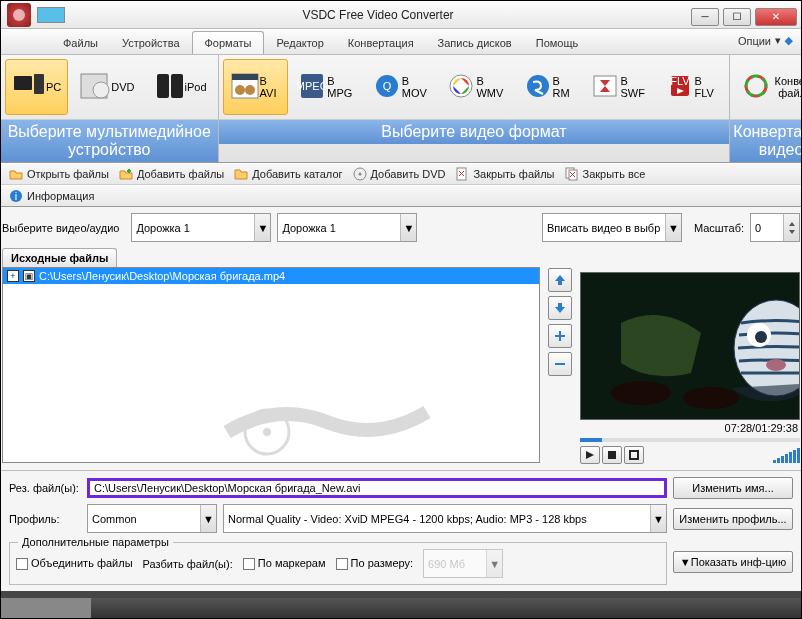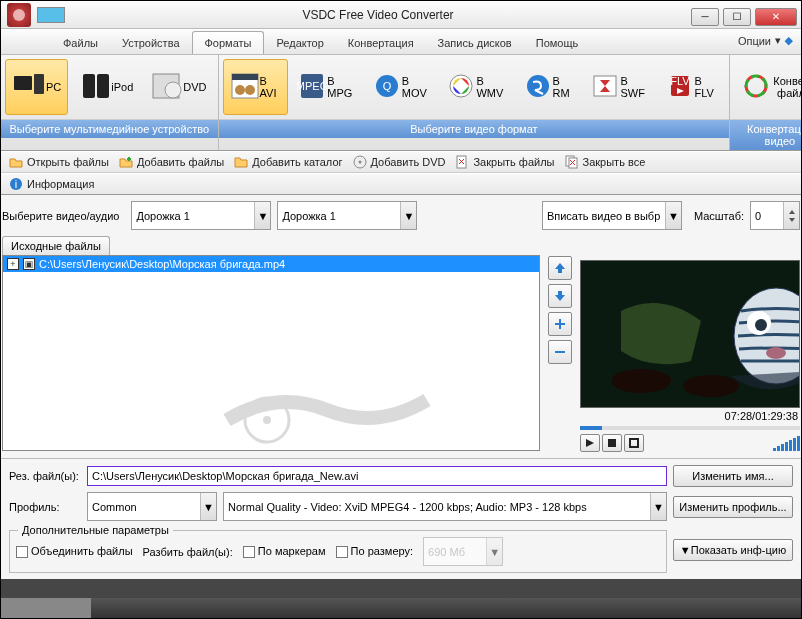--- a/index.html
+++ b/index.html
@@ -11,53 +11,53 @@
 .winbtns{display:flex;}
 .winbtn{width:28px;height:18px;margin:4px 4px 0 0;border:1px solid #888;background:linear-gradient(#f5f5f5,#ddd);border-radius:2px;display:flex;align-items:center;justify-content:center;font-size:10px;}
 .winbtn.close{background:linear-gradient(#e77,#c33);color:#fff;width:42px;}
 .menubar{height:26px;background:linear-gradient(#fdfdfd,#e6e6e6);display:flex;align-items:flex-end;border-bottom:1px solid #bbb;padding-left:50px;position:relative;}
 .menutab{padding:5px 12px;color:#333;cursor:pointer;}
 .menutab.active{background:linear-gradient(#fff,#f2f2f2);border:1px solid #aaa;border-bottom:none;border-radius:3px 3px 0 0;}
 .options{position:absolute;right:8px;top:5px;color:#333;display:flex;align-items:center;gap:4px;justify-content:center;}
 .ribbon{background:linear-gradient(#f6f6f6,#e2e2e2);display:flex;border-bottom:1px solid #999;}
 .panel{border-right:1px solid #bbb;display:flex;flex-direction:column;}
 .panel-body{display:flex;padding:4px;gap:2px;}
-.panel-label{background:linear-gradient(#8bb5e8,#5f92d4);color:#fff;text-align:center;padding:3px;font-size:11px;border-top:1px solid #ccc;}
+.panel-label{background:linear-gradient(#8bb5e8,#5f92d4);color:#fff;text-align:center;padding:3px;font-size:16px;border-top:1px solid #ccc;}
 .device-btn,.fmt-btn,.conv-btn{display:flex;flex-direction:row;align-items:center;justify-content:center;padding:4px 6px;border:1px solid transparent;border-radius:3px;min-width:52px;height:56px;}
 .device-btn.selected,.fmt-btn.selected{background:linear-gradient(#ffe9a8,#ffcf5c);border:1px solid #e0a830;}
 .device-btn .dicon,.fmt-btn .ficon,.conv-btn .cicon{width:34px;height:30px;margin-bottom:2px;display:flex;align-items:center;justify-content:center;}
 .toolbar{background:linear-gradient(#f8f8f8,#e8e8e8);padding:3px 8px;display:flex;align-items:center;gap:10px;border-top:1px solid #fff;border-bottom:1px solid #ccc;}
 .toolbar.b2{border-bottom:1px solid #999;}
 .tbtn{display:flex;align-items:center;gap:4px;color:#222;}
 .tbtn .ic{width:14px;height:14px;display:inline-block;}
 .main{background:#f5f5f5;padding:6px 1px;display:flex;flex-direction:column;gap:6px;}
 .row1{display:flex;align-items:center;gap:6px;}
 .combo{height:29px;border:1px solid #9a9a9a;background:#fff;display:flex;align-items:center;padding:0 4px;position:relative;}
 .combo .arrow{position:absolute;right:0;top:0;width:16px;height:100%;border-left:1px solid #bbb;background:linear-gradient(#f4f4f4,#ddd);display:flex;align-items:center;justify-content:center;}
 .midsplit{display:flex;gap:8px;}
 .leftcol{flex:1;display:flex;flex-direction:column;}
-.headtab{background:linear-gradient(#fdfdfd,#e6e6e6);border:1px solid #aaa;border-bottom:none;padding:3px 8px;width:fit-content;border-radius:3px 3px 0 0;}
+.headtab{background:linear-gradient(#fdfdfd,#e6e6e6);border:1px solid #aaa;border-bottom:none;padding:3px 8px;width:fit-content;border-radius:3px 3px 0 0;font-weight:bold;}
 .filelist{border:1px solid #888;background:#fff;height:196px;overflow:hidden;position:relative;}
 .filerow{background:#1e90ff;color:#fff;display:flex;align-items:center;padding:2px 4px;gap:4px;}
 .filerow .sq{width:12px;height:12px;background:#fff;border:1px solid #333;display:flex;align-items:center;justify-content:center;font-size:9px;color:#333;}
 .reel{position:absolute;bottom:0;left:40%;width:220px;height:70px;opacity:0.3;}
 .sidebtns{display:flex;flex-direction:column;gap:4px;margin-top:20px;}
 .sqbtn{width:24px;height:24px;border:1px solid #888;background:linear-gradient(#fdfdfd,#e4e4e4);display:flex;align-items:center;justify-content:center;border-radius:2px;}
 .rightcol{width:220px;display:flex;flex-direction:column;}
 .preview{border:1px solid #666;height:148px;background:#0a1520;position:relative;overflow:hidden;margin-top:24px;}
 .timeinfo{text-align:right;padding:2px;font-size:11px;}
 .progbar{height:4px;background:#ddd;margin:2px 0;position:relative;}
 .progbar::before{content:"";position:absolute;left:0;top:0;width:10%;height:100%;background:#2a7cd0;}
 .playctrl{display:flex;align-items:center;gap:2px;margin-top:2px;}
 .volbars{margin-left:auto;display:flex;align-items:flex-end;gap:1px;}
 .volbars span{width:3px;background:#2a7cd0;}
 .bottomsec{border-top:1px solid #bbb;padding:6px 8px;background:#f5f5f5;display:flex;flex-direction:column;gap:5px;}
 .brow{display:flex;align-items:center;gap:6px;}
 .label{width:72px;}
-.textinput{flex:1;height:20px;border:1px solid #6d28d9;background:#fff;padding:0 4px;display:flex;align-items:center;}
+.textinput{flex:1;height:20px;border:3px solid #6d28d9;background:#fff;padding:0 4px;display:flex;align-items:center;}
 .btn{height:22px;border:1px solid #888;background:linear-gradient(#fdfdfd,#e2e2e2);padding:0 0;display:flex;align-items:center;border-radius:2px;min-width:120px;justify-content:center;}
 .fieldset{border:1px solid #bbb;padding:6px;display:flex;align-items:center;gap:10px;position:relative;margin-top:4px;}
 .fieldset .legend{position:absolute;top:-7px;left:8px;background:#f5f5f5;padding:0 4px;}
 .chk{width:12px;height:12px;border:1px solid #777;background:#fff;display:inline-block;vertical-align:middle;}
 .statusbar{height:20px;background:linear-gradient(#555,#333);position:absolute;bottom:0;left:0;right:0;}
 .statusbar::before{content:"";position:absolute;left:0;top:0;width:90px;height:100%;background:#888;}
 svg{display:block;}
 </style>
 </head>
 <body>
@@ -100,34 +100,34 @@
             <svg width="34" height="28">
               <rect x="2" y="4" width="18" height="14" fill="#222" rx="1"></rect>
               <rect x="22" y="2" width="10" height="20" fill="#333" rx="1"></rect>
             </svg>
           </div>
           <span>PC</span>
         </div>
       <div class="device-btn">
           <div class="dicon">
             <svg width="34" height="28">
-              <rect x="6" y="2" width="12" height="24" fill="#222" rx="2"></rect>
-              <rect x="20" y="2" width="12" height="24" fill="#222" rx="2"></rect>
-            </svg>
-          </div>
-          <span>iPod</span>
+              <rect x="4" y="2" width="26" height="24" fill="#ddd" stroke="#888"></rect>
+              <circle cx="24" cy="18" r="8" fill="#eee" stroke="#999"></circle>
+            </svg>
+          </div>
+          <span>DVD</span>
         </div>
       <div class="device-btn">
           <div class="dicon">
             <svg width="34" height="28">
-              <rect x="4" y="2" width="26" height="24" fill="#ddd" stroke="#888"></rect>
-              <circle cx="24" cy="18" r="8" fill="#eee" stroke="#999"></circle>
-            </svg>
-          </div>
-          <span>DVD</span>
+              <rect x="6" y="2" width="12" height="24" fill="#222" rx="2"></rect>
+              <rect x="20" y="2" width="12" height="24" fill="#222" rx="2"></rect>
+            </svg>
+          </div>
+          <span>iPod</span>
         </div>
     </div>
     <div class="panel-label">Выберите мультимедийное устройство</div>
   </div>
   <div class="panel" style="flex:1">
     <div class="panel-body">
       <div class="fmt-btn selected">
           <div class="ficon">
             <svg width="30" height="28">
               <rect x="2" y="2" width="26" height="24" fill="#fff" stroke="#888"></rect>

